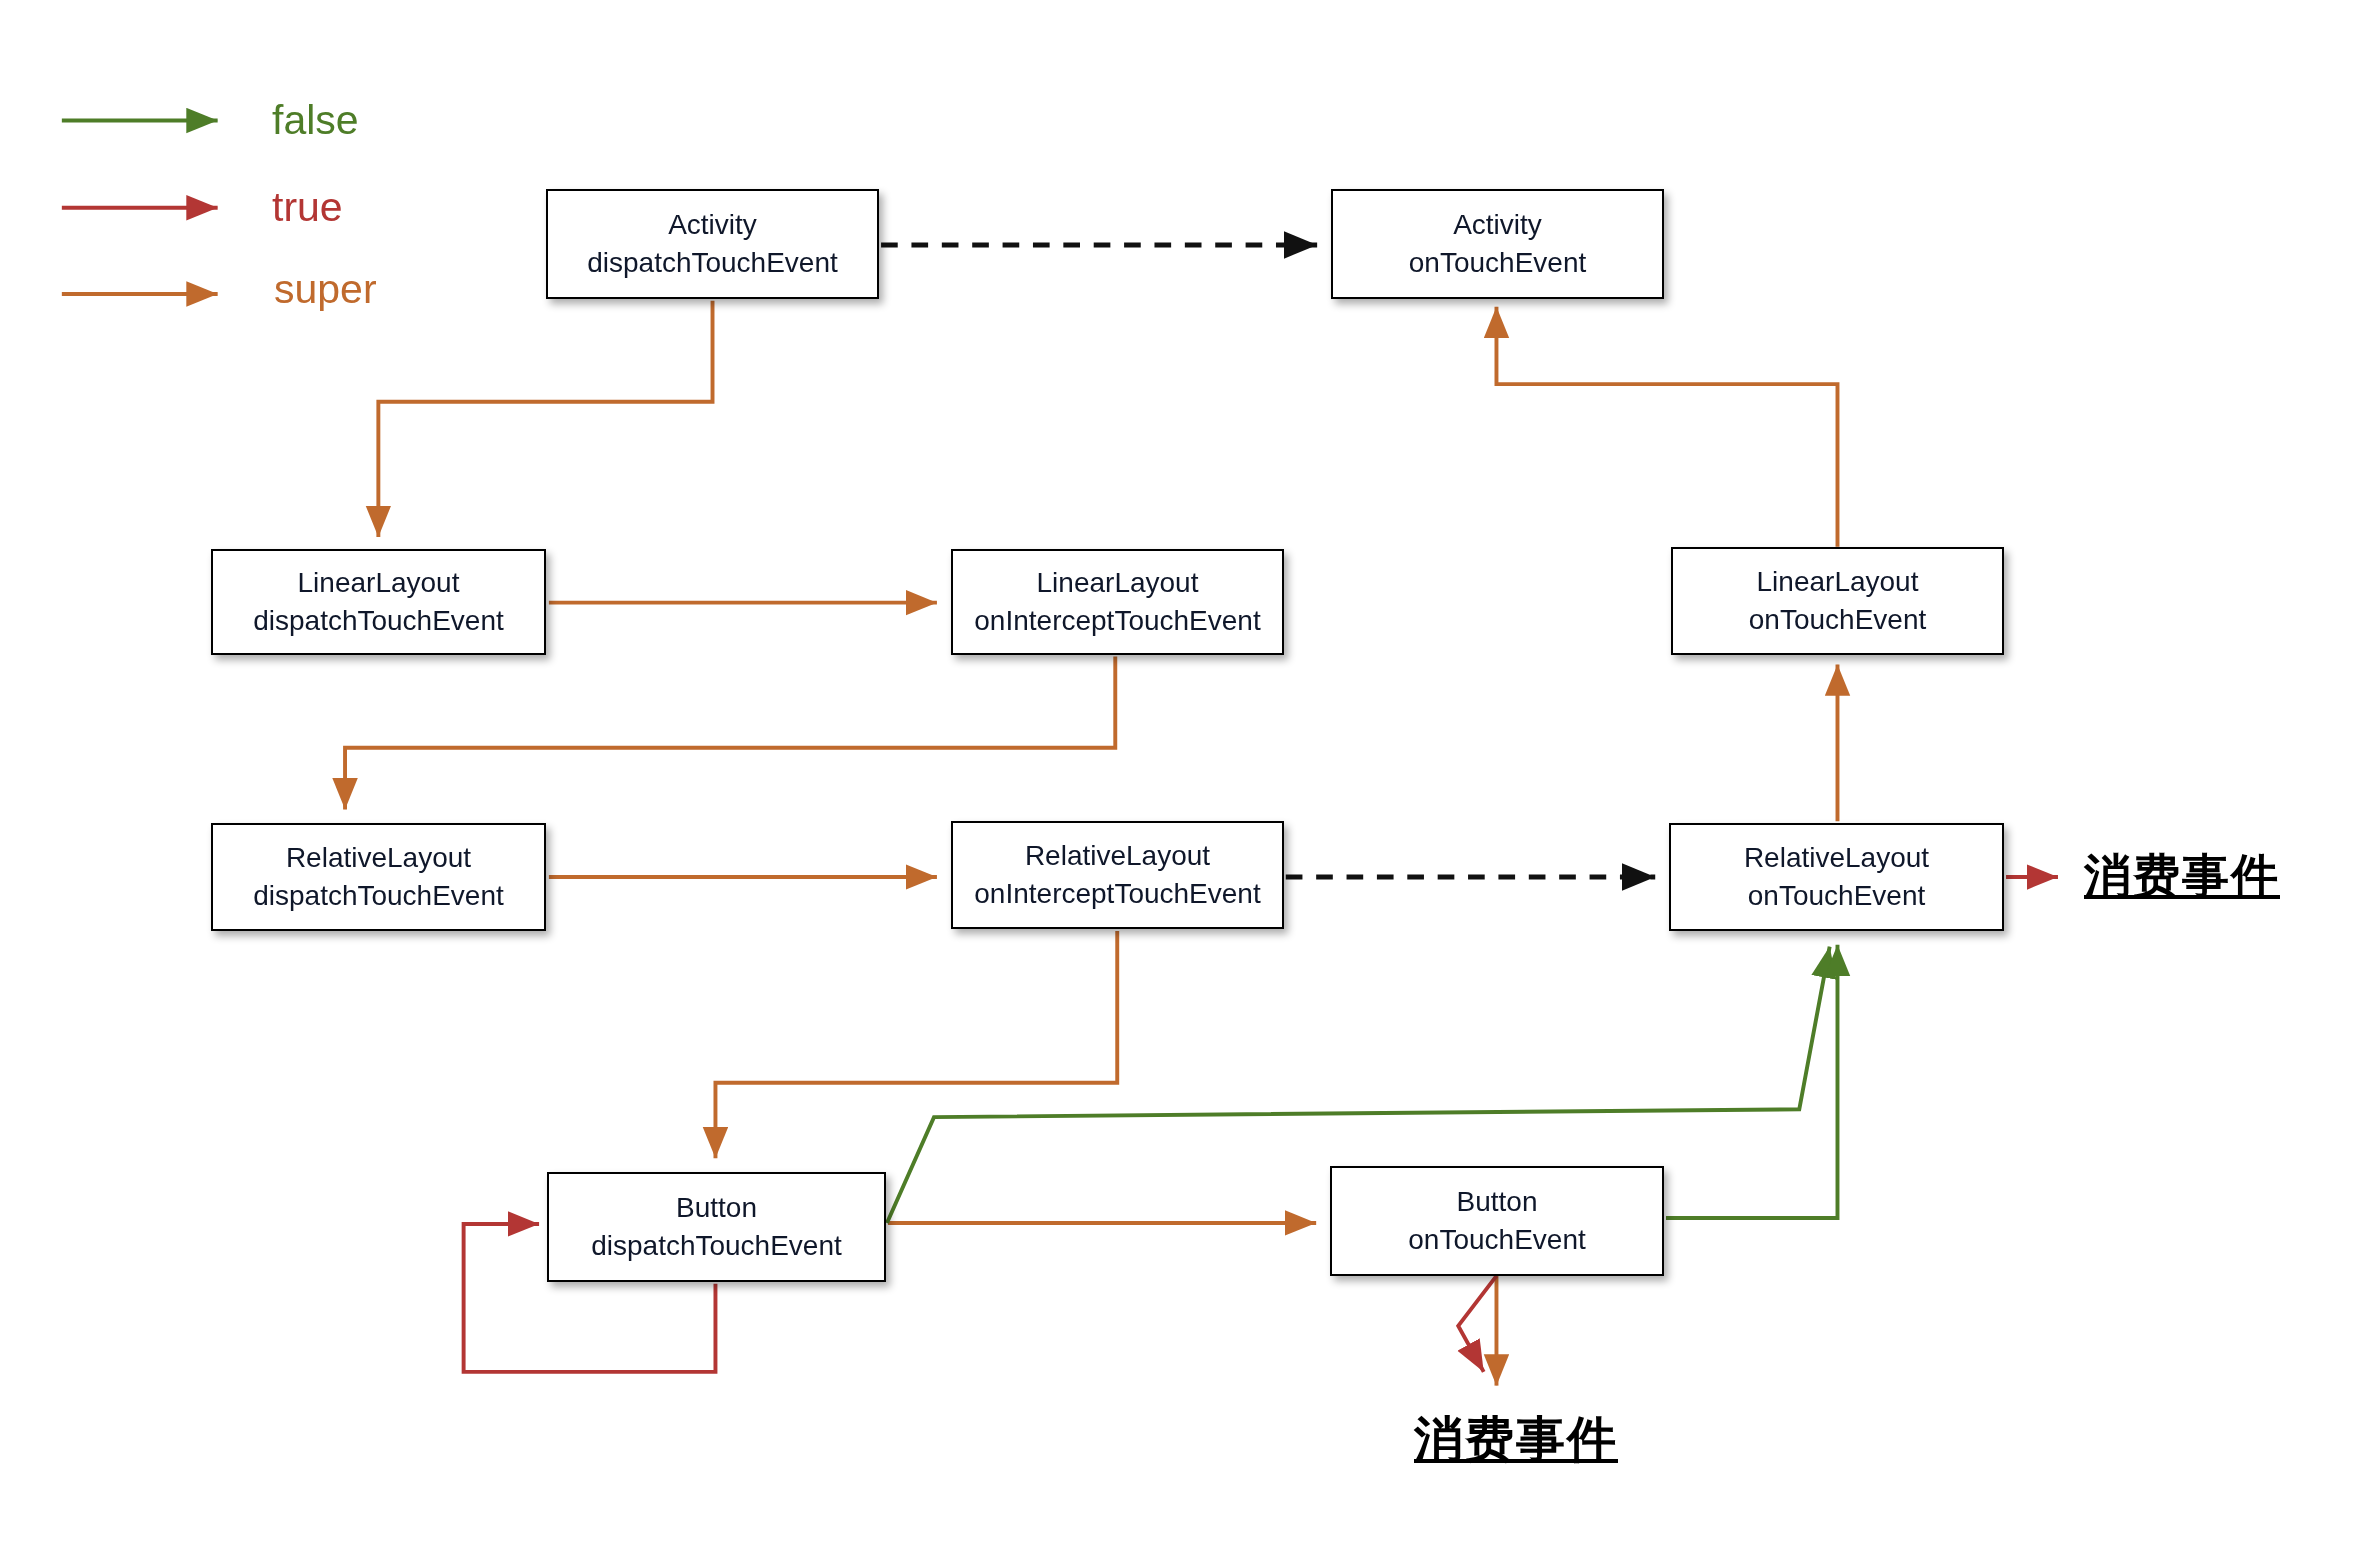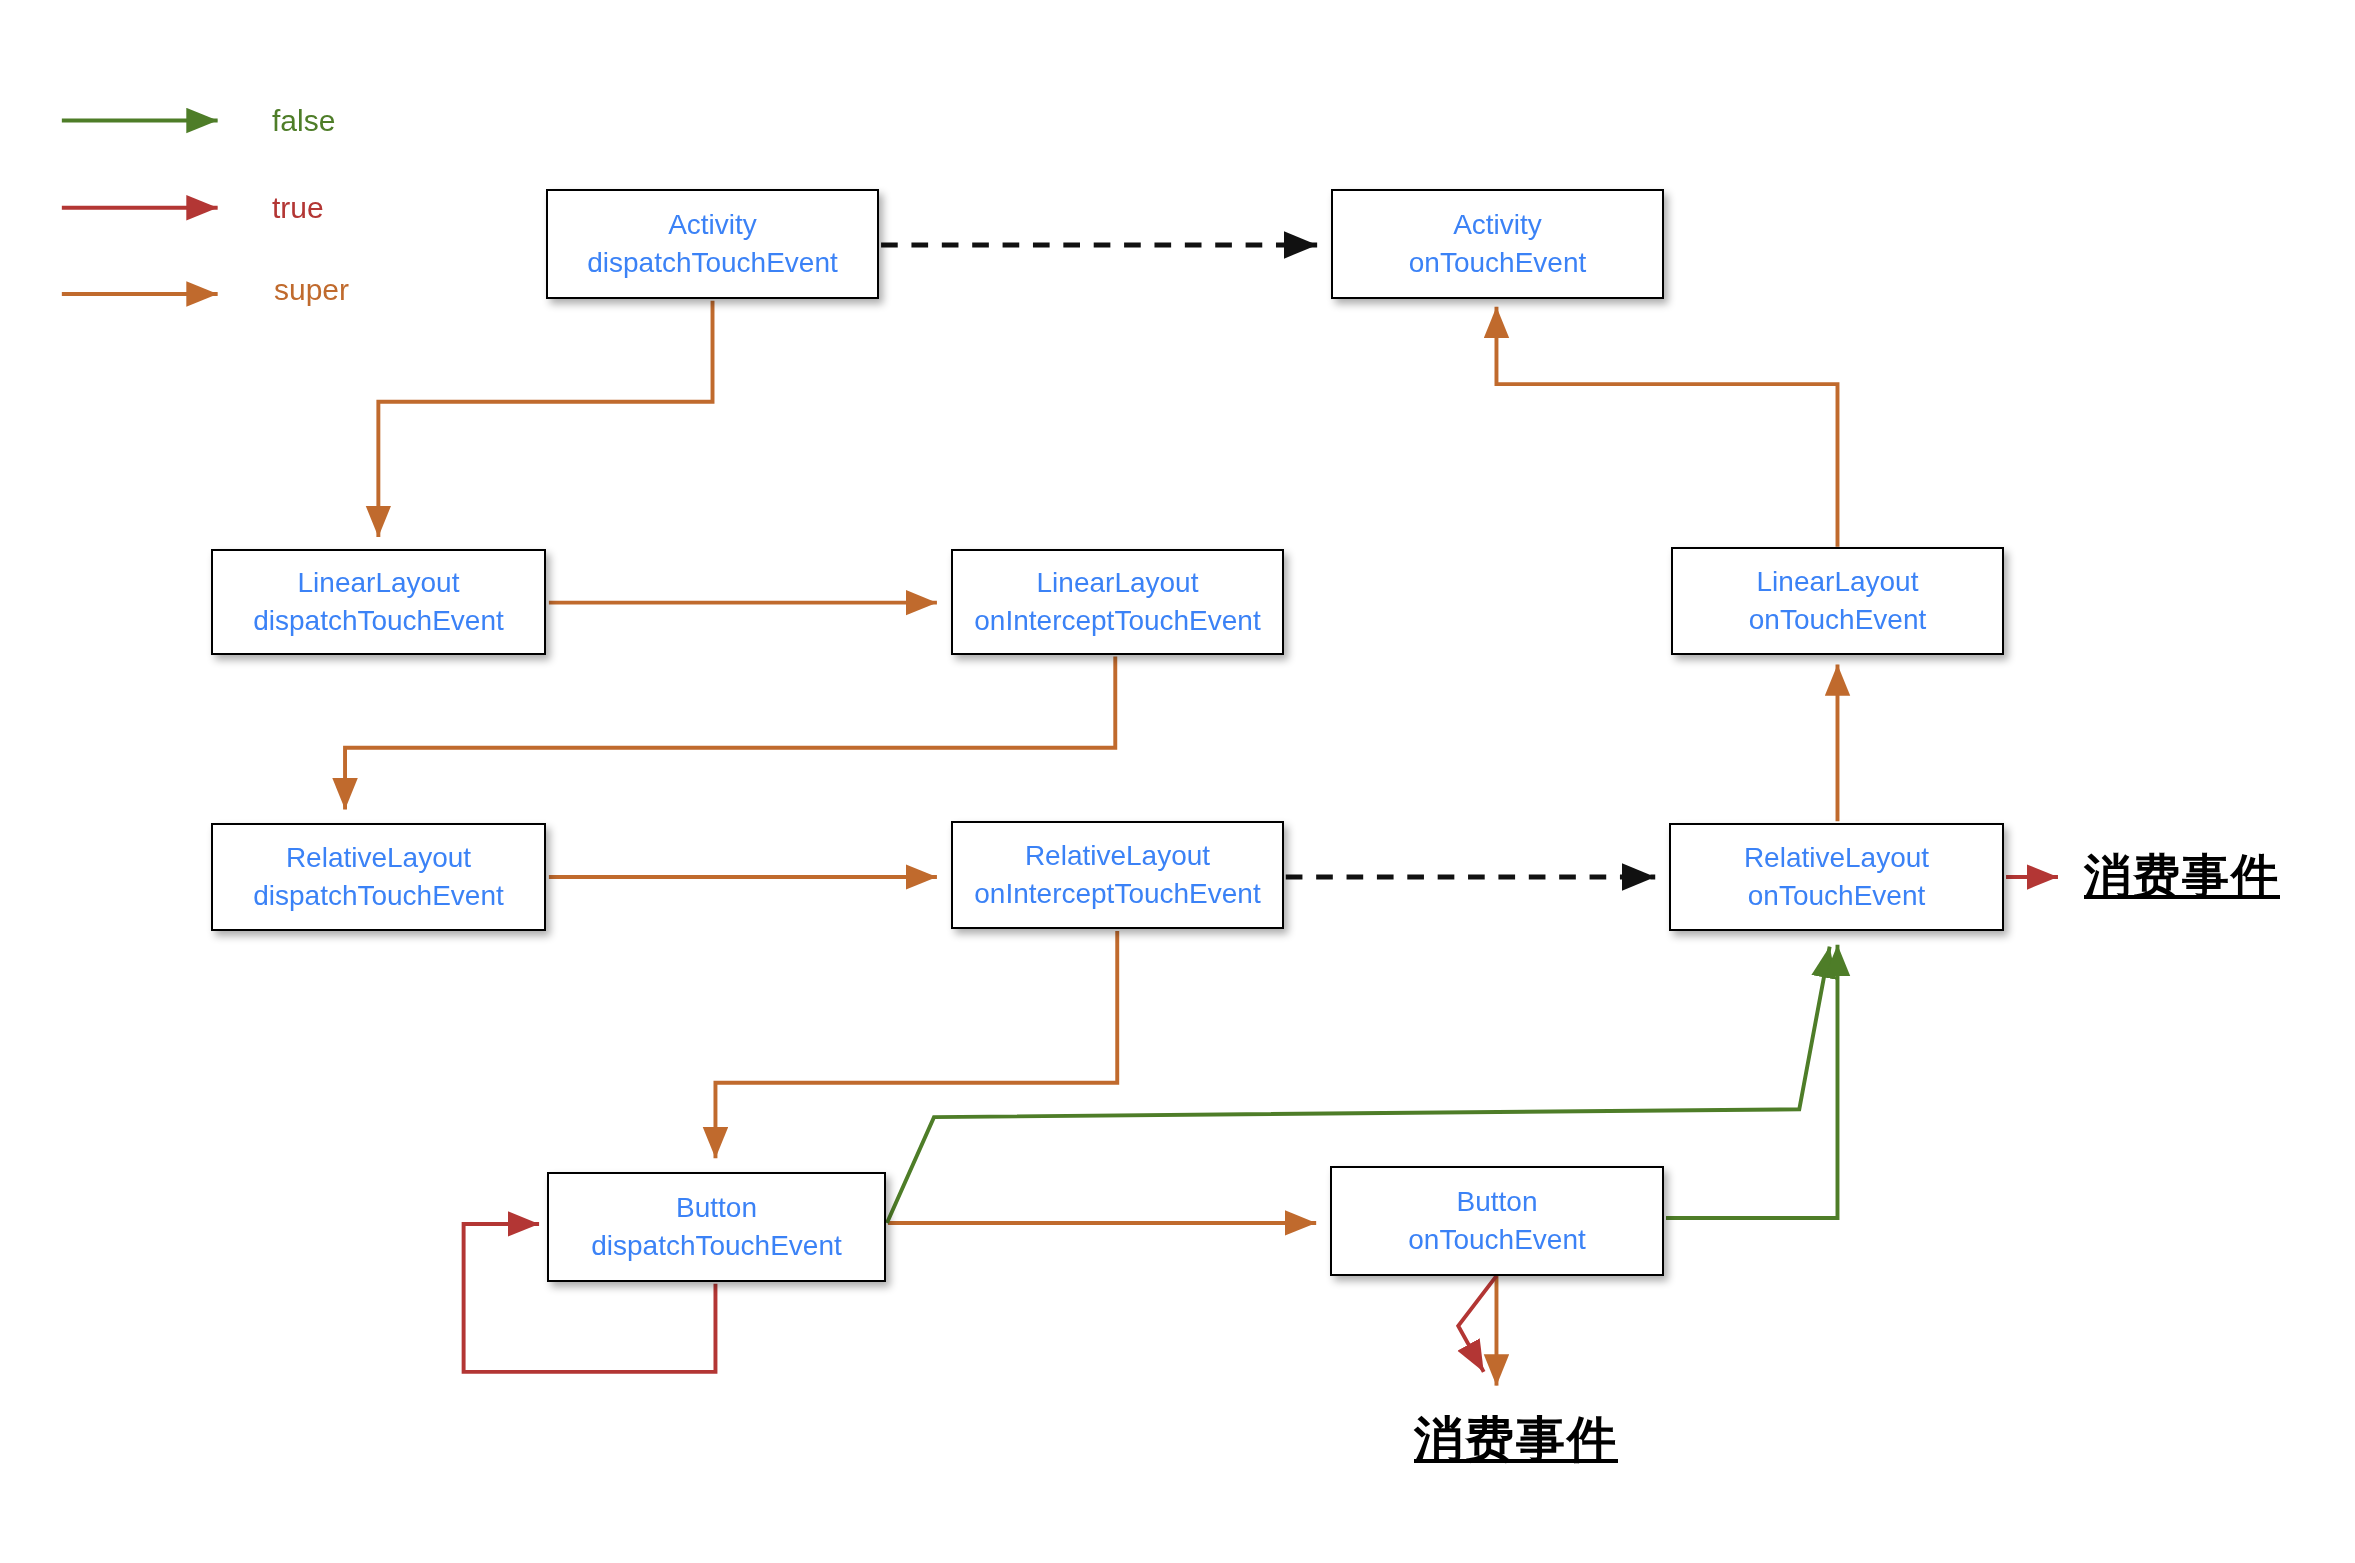--- a/index.html
+++ b/index.html
@@ -10,26 +10,26 @@
     font-family:"Liberation Sans", sans-serif;
     overflow:hidden;
   }
   .edges{position:absolute;left:0;top:0;width:2355px;height:1563px;}
   .node{
     position:absolute;
     background:#ffffff;
     border:2.9px solid #000000;
     box-shadow:3.9px 4.9px 7.8px rgba(0,0,0,0.32);
     display:flex;flex-direction:column;align-items:center;justify-content:center;
-    font-size:28px;line-height:1.35;color:#3b82f6;
+    font-size:28px;line-height:1.35;color:#0f172a;
     text-align:center;box-sizing:border-box;
   }
   .legend-label{
     position:absolute;
-    font-size:30px;line-height:45px;
+    font-size:41px;line-height:45px;
   }
   .cn-label{
     position:absolute;
     color:#000000;font-weight:600;letter-spacing:2px;text-decoration:underline;
   }
 </style>
 </head>
 <body>
 
 <div class="canvas">

